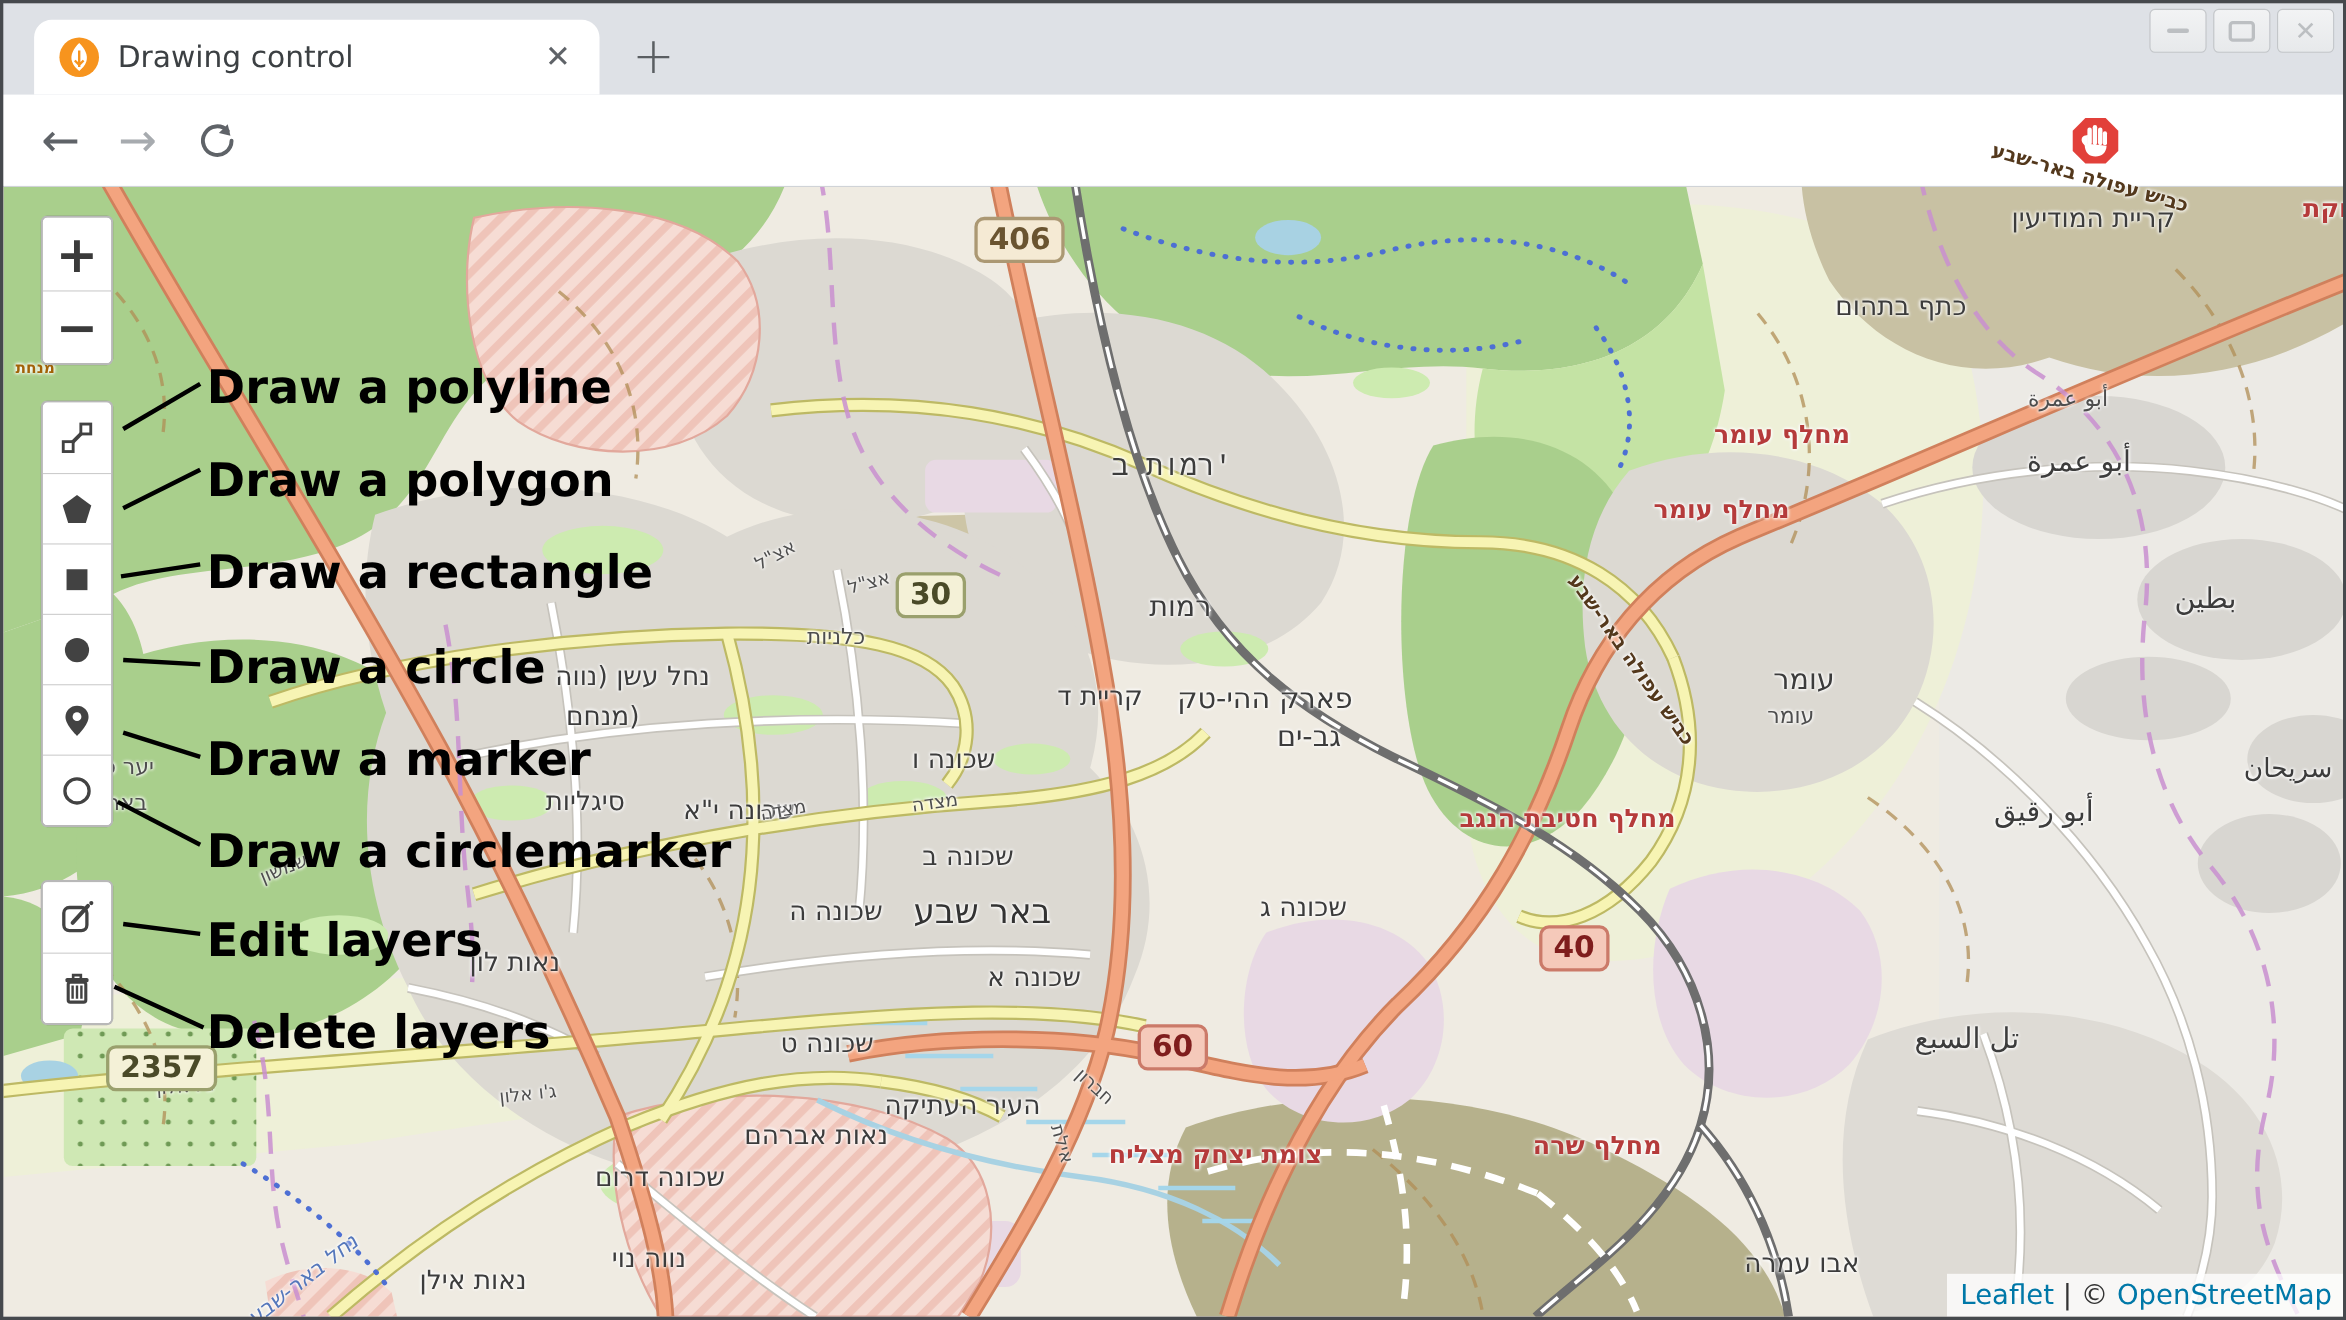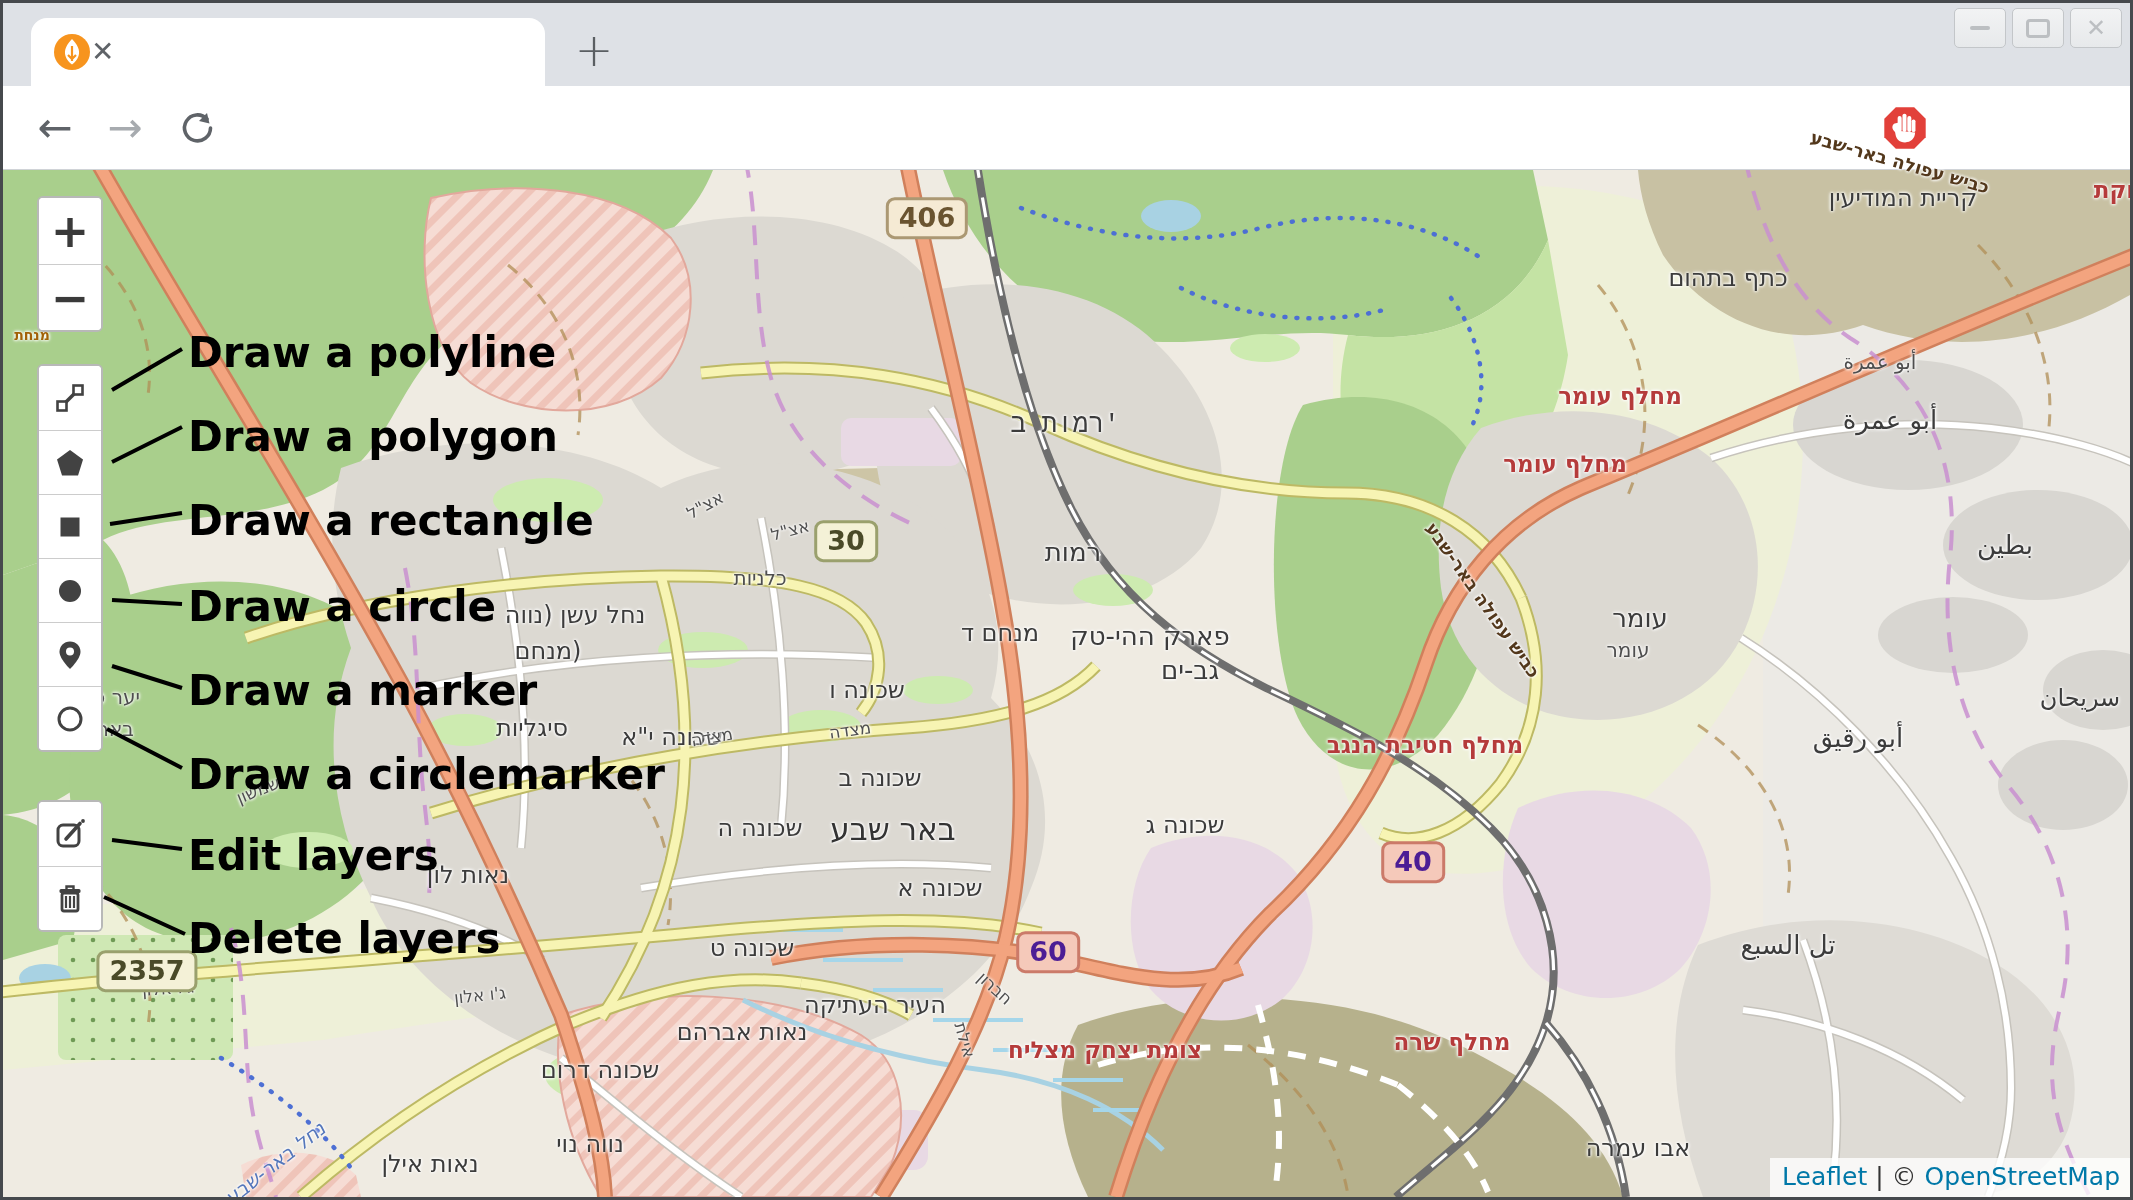--- a/index.html
+++ b/index.html
@@ -63,21 +63,21 @@
   .lbl.street{font-size:17px;color:#4f4f4f;}
   .lbl.red{font-size:23px;color:#b53b3b;font-weight:600;}
   .lbl.blue{font-size:20px;color:#5577bb;font-style:italic;}
   .lbl.road{font-size:18px;color:#53381c;font-weight:600;}
   .lbl.purple{font-size:14px;color:#a16207;font-weight:bold;}
 
   .badge{position:absolute;z-index:2;transform:translate(-50%,-50%);font-weight:700;
          border-radius:9px;padding:1px 10px;font-size:27px;line-height:1.25;}
   .badge-brown{background:#f5ead4;border:3px solid #ab9873;color:#6a5430;}
   .badge-green{background:#f4f1d7;border:3px solid #9aa06d;color:#4a4a28;}
-  .badge-pink{background:#f5c9ba;border:3px solid #cb7a69;color:#4c1d95;}
+  .badge-pink{background:#f5c9ba;border:3px solid #cb7a69;color:#7f1d1d;margin-left:18px;}
 
   
   .lf-bar{position:absolute;left:37px;background:#fff;border:2px solid rgba(0,0,0,.28);
           border-radius:6px;overflow:hidden;z-index:3;width:62px;}
   .lf-btn{width:62px;height:64px;display:flex;align-items:center;justify-content:center;
           background:#fff;border-top:1px solid #ccc;box-sizing:border-box;cursor:pointer;}
   .lf-btn:first-child{border-top:none;}
   .zoomglyph{font-size:46px;font-weight:700;color:#3a3a3a;line-height:1;}
   .lf-btn svg{display:block;}
 
@@ -94,20 +94,21 @@
 
 <div class="tabstrip">
   <div class="tab">
     <span class="favicon">
       <svg viewBox="0 0 38 38" width="38" height="38">
         <circle cx="19" cy="19" r="18" fill="#f7941e"></circle>
         <path d="M19 6 C24 11 27.5 17 25.5 23 C24.3 27 21.5 29.5 19 31.5 C16.5 29.5 13.7 27 12.5 23 C10.5 17 14 11 19 6 Z" fill="#fff"></path>
         <path d="M19 13 L19 28 M15 22 L19 26 L23 22" stroke="#f7941e" stroke-width="2.2" fill="none"></path>
       </svg>
     </span>
+    <span class="tab-title">Drawing control</span>
     <span class="tab-close">✕</span>
   </div>
   <div class="newtab">+</div>
   <div class="winbtns">
     <div class="winbtn">
         <span class="glyph-min"></span>
       </div>
     <div class="winbtn">
         <span class="glyph-max"></span>
       </div>
@@ -328,21 +329,21 @@
     <path d="M218,888 C268,918 318,958 348,998"></path>
   </g>
 </svg>
 </div>
 
 <div id="label-layer">
     <div class="lbl med" style="left: 1065px; top: 425px; transform: translate(-50%, -50%) rotate(0deg); font-family: Liberation Mono, monospace;">רמות ב'</div>
     <div class="lbl med" style="left: 1073px; top: 552px; transform: translate(-50%, -50%) rotate(0deg);">רמות</div>
     <div class="lbl med" style="left: 1150px; top: 636px; transform: translate(-50%, -50%) rotate(0deg);">פארק ההי-טק</div>
     <div class="lbl med" style="left: 1190px; top: 670px; transform: translate(-50%, -50%) rotate(0deg);">גב-ים</div>
-    <div class="lbl " style="left: 1000px; top: 633px; transform: translate(-50%, -50%) rotate(0deg);">מנחם ד</div>
+    <div class="lbl " style="left: 1000px; top: 633px; transform: translate(-50%, -50%) rotate(0deg);">קריית ד</div>
     <div class="lbl " style="left: 867px; top: 690px; transform: translate(-50%, -50%) rotate(0deg);">שכונה ו</div>
     <div class="lbl " style="left: 672px; top: 737px; transform: translate(-50%, -50%) rotate(0deg);">שכונה י"א</div>
     <div class="lbl " style="left: 880px; top: 778px; transform: translate(-50%, -50%) rotate(0deg);">שכונה ב</div>
     <div class="lbl big" style="left: 893px; top: 829px; transform: translate(-50%, -50%) rotate(0deg);">באר שבע</div>
     <div class="lbl " style="left: 760px; top: 828px; transform: translate(-50%, -50%) rotate(0deg);">שכונה ה</div>
     <div class="lbl " style="left: 1185px; top: 825px; transform: translate(-50%, -50%) rotate(0deg);">שכונה ג</div>
     <div class="lbl " style="left: 940px; top: 888px; transform: translate(-50%, -50%) rotate(0deg);">שכונה א</div>
     <div class="lbl " style="left: 752px; top: 948px; transform: translate(-50%, -50%) rotate(0deg);">שכונה ט</div>
     <div class="lbl " style="left: 875px; top: 1005px; transform: translate(-50%, -50%) rotate(0deg);">העיר העתיקה</div>
     <div class="lbl " style="left: 742px; top: 1032px; transform: translate(-50%, -50%) rotate(0deg);">נאות אברהם</div>

